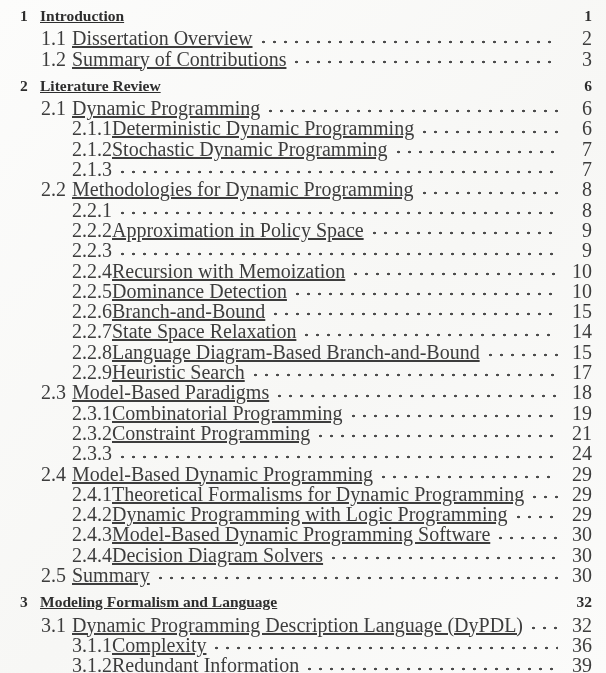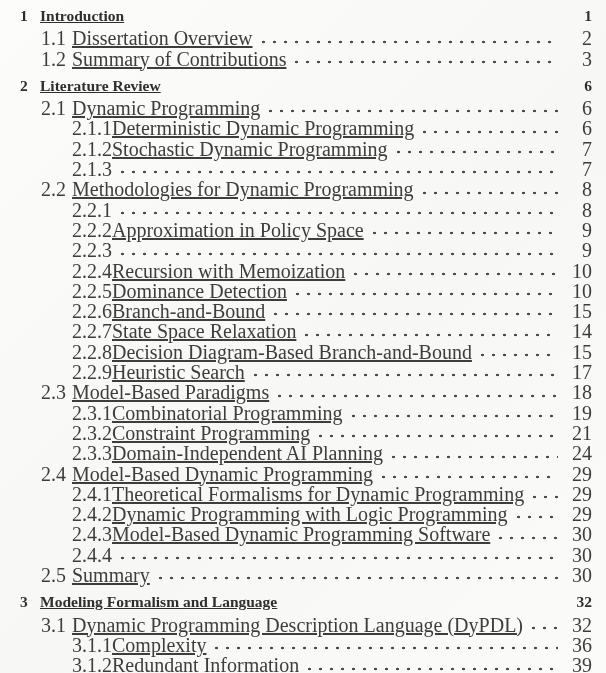--- a/index.html
+++ b/index.html
@@ -158,21 +158,21 @@
         <span class="page">15</span>
       </div>
       <div class="row level2">
         <span class="num">2.2.7</span>
         <span class="title">State Space Relaxation</span>
         <span class="leader"></span>
         <span class="page">14</span>
       </div>
       <div class="row level2">
         <span class="num">2.2.8</span>
-        <span class="title">Decision Diagram-Based Branch-and-Bound</span>
+        <span class="title">Language Diagram-Based Branch-and-Bound</span>
         <span class="leader"></span>
         <span class="page">15</span>
       </div>
       <div class="row level2">
         <span class="num">2.2.9</span>
         <span class="title">Heuristic Search</span>
         <span class="leader"></span>
         <span class="page">17</span>
       </div>
       <div class="row level1">
@@ -188,21 +188,20 @@
         <span class="page">19</span>
       </div>
       <div class="row level2">
         <span class="num">2.3.2</span>
         <span class="title">Constraint Programming</span>
         <span class="leader"></span>
         <span class="page">21</span>
       </div>
       <div class="row level2">
         <span class="num">2.3.3</span>
-        <span class="title">Domain-Independent AI Planning</span>
         <span class="leader"></span>
         <span class="page">24</span>
       </div>
       <div class="row level1">
         <span class="num">2.4</span>
         <span class="title">Model-Based Dynamic Programming</span>
         <span class="leader"></span>
         <span class="page">29</span>
       </div>
       <div class="row level2">
@@ -218,20 +217,21 @@
         <span class="page">29</span>
       </div>
       <div class="row level2">
         <span class="num">2.4.3</span>
         <span class="title">Model-Based Dynamic Programming Software</span>
         <span class="leader"></span>
         <span class="page">30</span>
       </div>
       <div class="row level2">
         <span class="num">2.4.4</span>
+        <span class="title">Decision Diagram Solvers</span>
         <span class="leader"></span>
         <span class="page">30</span>
       </div>
       <div class="row level1">
         <span class="num">2.5</span>
         <span class="title">Summary</span>
         <span class="leader"></span>
         <span class="page">30</span>
       </div>
       <div class="row level0">

